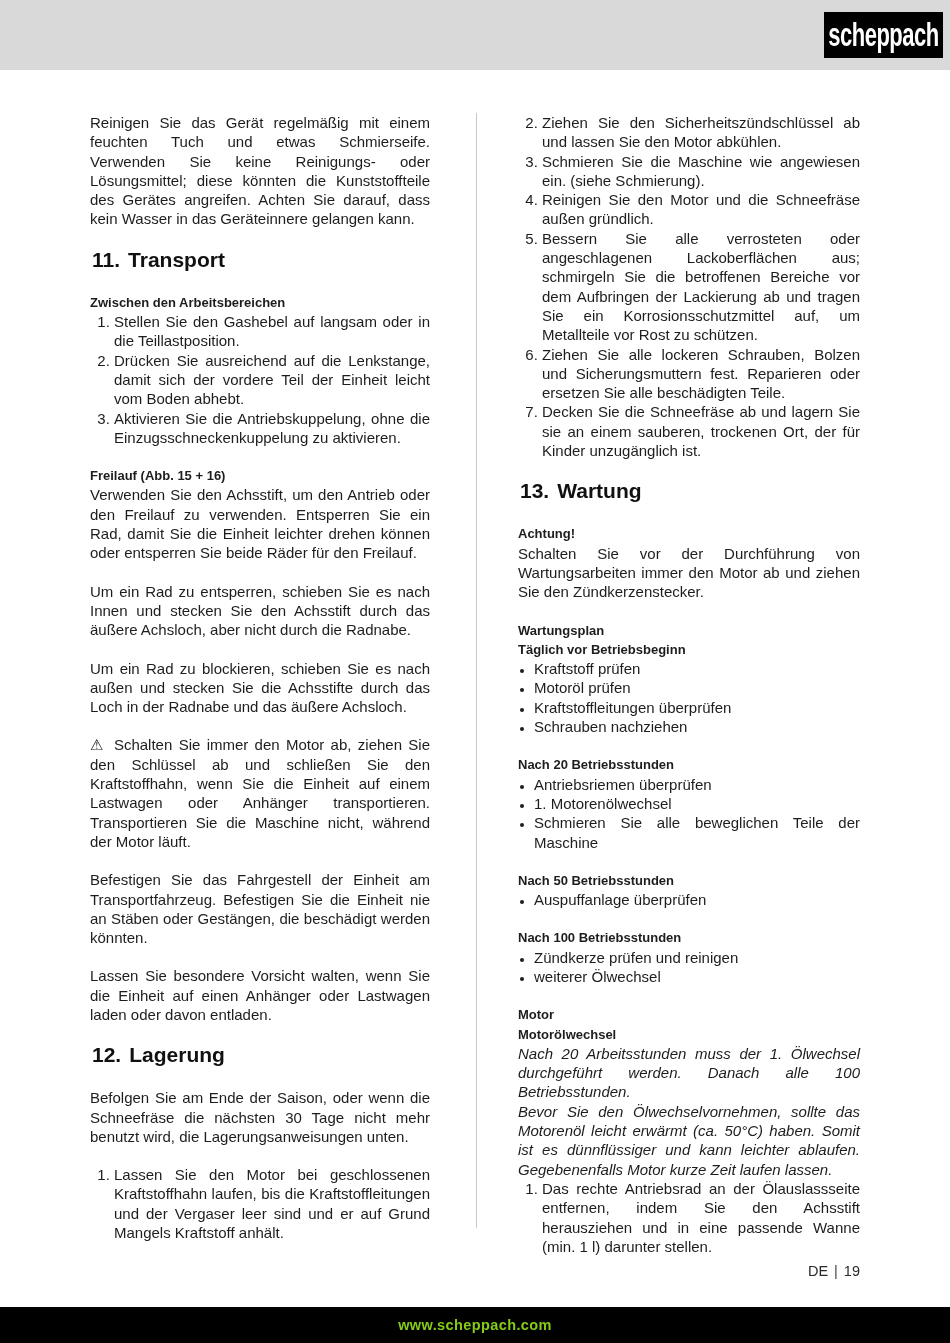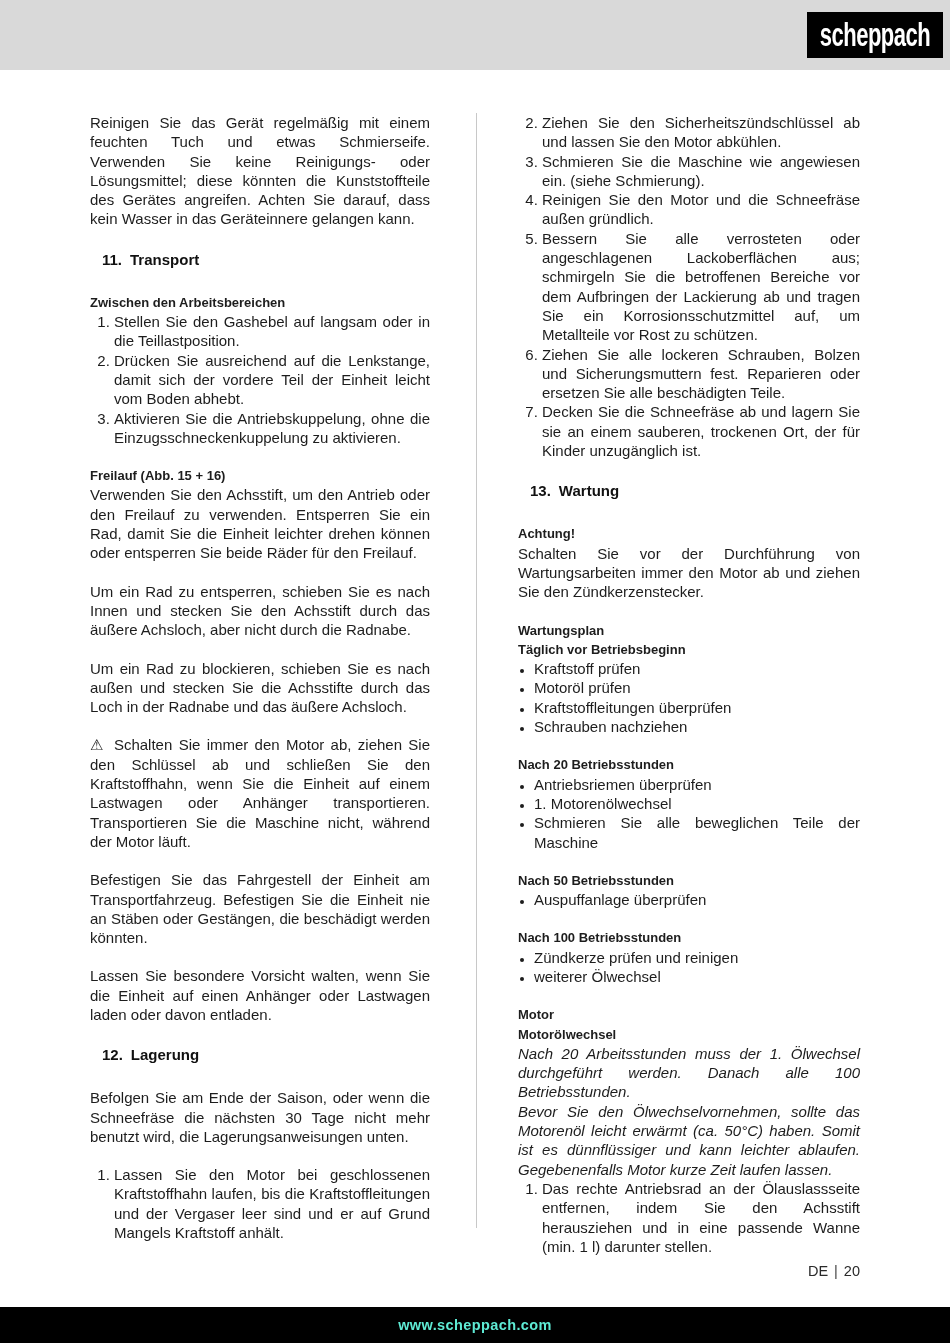--- a/index.html
+++ b/index.html
@@ -3,53 +3,53 @@
 <meta charset="utf-8">
 <style>
   html,body { margin:0; padding:0; background:#ffffff; }
   .page {
     position:relative; width:950px; height:1343px; background:#ffffff;
     font-family:"Liberation Sans", sans-serif; color:#1d1d1d; overflow:hidden;
   }
   
   .masthead { position:relative; height:70px; background:#d9d9d9; }
   .logo {
-    position:absolute; top:12px; right:7px; width:136px; height:46px;
+    position:absolute; top:12px; right:7px; width:119px; height:46px;
     background:#000; display:flex; align-items:center; justify-content:center;
   }
   .logo-text {
     display:inline-block; color:#fff; font-weight:700; font-size:22px;
     letter-spacing:-0.5px; transform:scale(1.0,1.5); transform-origin:center;
   }
   
   .columns { display:flex; padding:43px 90px 0 90px; }
   .col { width:340px; }
   .col + .col { margin-left:88px; width:342px; }
   .divider { position:absolute; left:476px; top:113px; width:1px; height:1115px; background:#c8c8c8; }
 
   .col p { margin:0 0 19px 0; font-size:15px; line-height:19.3px; text-align:justify; }
   .col p.flush { margin-bottom:0;font-style:italic; }
-  .sec { font-size:15px; font-weight:700; color:#111; margin:0 0 21px 12px; line-height:24px; }
+  .sec { font-size:21px; font-weight:700; color:#111; margin:0 0 21px 2px; line-height:24px; }
   .sec .sec-num { margin-right:8px; }
   .sub { font-size:13px; font-weight:700; margin:0; line-height:19.3px; }
   .col ol, .col ul { margin:0 0 19px 0; font-size:15px; line-height:19.3px; text-align:justify; }
   .col ol { padding-left:24px; }
   .col ul { padding-left:16px; }
   .col li { margin:0; }
   .col ul li::marker { font-size:12px; }
   .warn-ic { font-size:15px; margin-right:2px; }
 
   
   .page-num { position:absolute; top:1263px; right:90px; font-size:14.5px; color:#2a2a2a; }
   .page-num .sep { margin:0 6px; color:#444; }
   .footbar {
     position:absolute; left:0; bottom:0; width:950px; height:36px; background:#000;
     display:flex; align-items:center; justify-content:center;
   }
-  .footbar span { color:#5eead4; font-size:14.5px; font-weight:700; letter-spacing:0.4px; }
+  .footbar span { color:#84cc16; font-size:14.5px; font-weight:700; letter-spacing:0.4px; }
 </style>
 </head>
 <body>
 
 <div class="page">
 
   <header class="masthead">
     <div class="logo">
       <span class="logo-text">scheppach</span>
     </div>
@@ -119,20 +119,20 @@
         <p class="flush">Bevor Sie den Ölwechselvornehmen, sollte das Motorenöl leicht erwärmt (ca. 50°C) haben. Somit ist es dünnflüssiger und kann leichter ablaufen. Gegebenenfalls Motor kurze Zeit laufen lassen.</p>
         <ol start="1">
           <li>Das rechte Antriebsrad an der Ölauslassseite entfernen, indem Sie den Achsstift herausziehen und in eine passende Wanne (min. 1 l) darunter stellen.</li>
         </ol>
       </section>
   </main>
 
   <div class="divider"></div>
 
   <div class="page-num">
-    <span>DE</span><span class="sep">|</span><span>20</span>
+    <span>DE</span><span class="sep">|</span><span>19</span>
   </div>
 
   <footer class="footbar">
     <span>www.scheppach.com</span>
   </footer>
 
 </div>
 
 </body></html>

